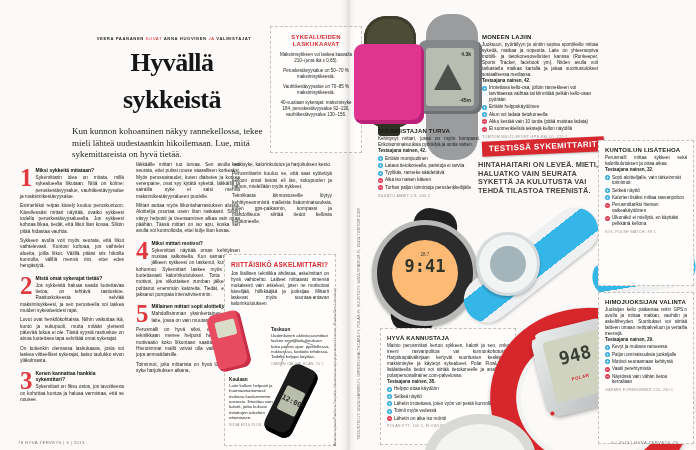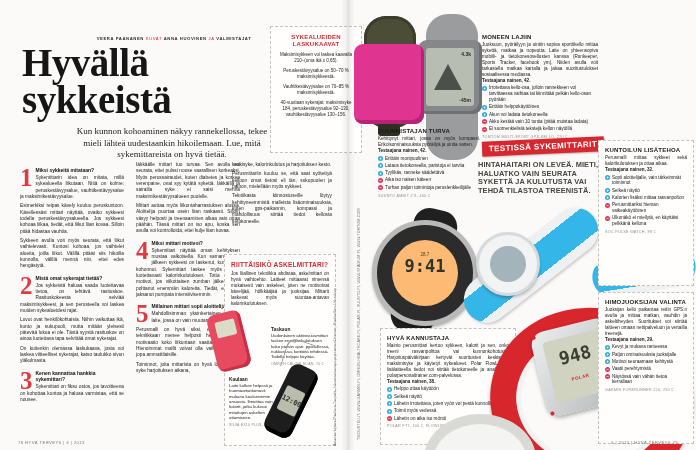--- a/index.html
+++ b/index.html
@@ -3,23 +3,23 @@
 <meta charset="utf-8">
 <style>
   html,body{margin:0;padding:0;background:#e9e7e3;}
   #spread{position:relative;width:696px;height:450px;background:#fbfaf8;overflow:hidden;
           font-family:"Liberation Sans",sans-serif;color:#1c1c1c;}
   .abs{position:absolute;}
   
   .byline{left:24px;top:36px;width:300px;text-align:center;font-size:4.2px;letter-spacing:.6px;
           font-weight:bold;color:#2b2b2b;}
   .byline .red{color:#d7282f;font-weight:normal;}
-  .main-title{left:22px;top:44px;width:300px;font-family:"Liberation Serif",serif;
-          font-weight:bold;font-size:39px;line-height:37px;color:#161616;letter-spacing:-.5px;}
-  .deck{left:72px;top:126px;width:200px;text-align:center;font-family:"Liberation Serif",serif;
+  .main-title{left:22px;top:44px;width:300px;text-align:center;font-family:"Liberation Serif",serif;
+          font-weight:bold;font-size:26px;line-height:37px;color:#161616;letter-spacing:-.5px;}
+  .deck{left:72px;top:126px;width:200px;text-align:left;font-family:"Liberation Serif",serif;
           font-size:9px;line-height:1.28;color:#1b1b1b;}
   .dashed{border:1px dashed #c6c1b8;background:#fffefd;box-sizing:border-box;}
   .formula-box{left:270px;top:26px;width:92px;height:127px;padding:7px 6px;text-align:center;}
   .formula-box .bt{color:#d7282f;font-weight:bold;font-size:6px;line-height:1.15;letter-spacing:.2px;}
   .formula-box p{margin:4px 0 0;font-size:4.5px;line-height:1.35;color:#242424;}
   .col{font-size:4.8px;line-height:1.32;text-align:justify;color:#1e1e1e;}
   .col p{margin:0 0 3px;}
   .qnum{float:left;font-family:"Liberation Serif",serif;font-weight:bold;color:#e0393f;
         font-size:25px;line-height:20px;margin:1px 3px 0 0;}
   .qtitle{font-weight:bold;font-size:5px;margin:5px 0 1.5px;color:#101010;text-align:left;}

